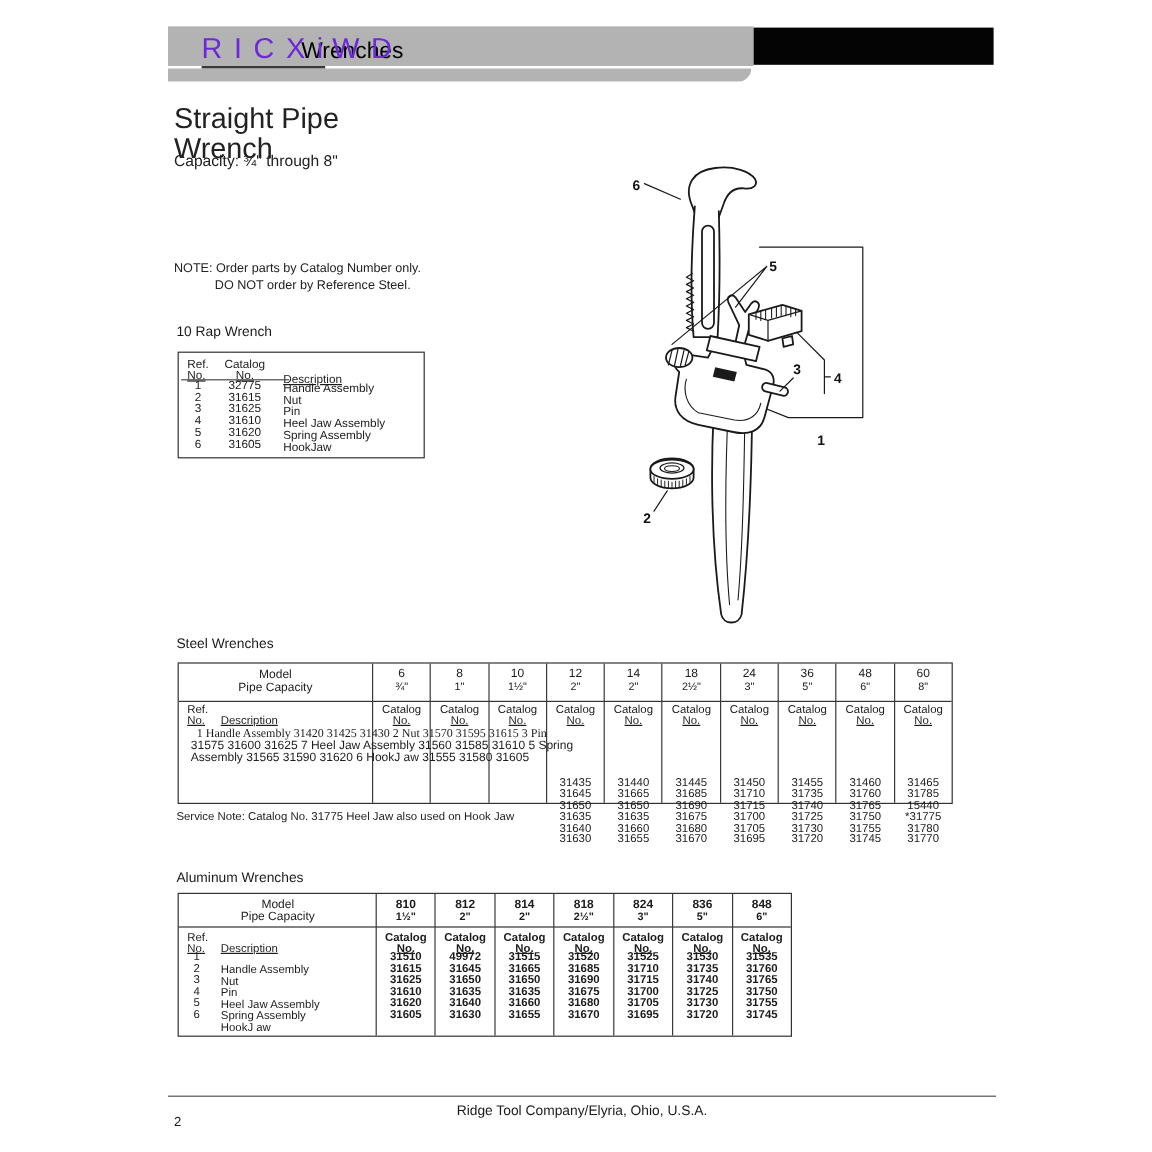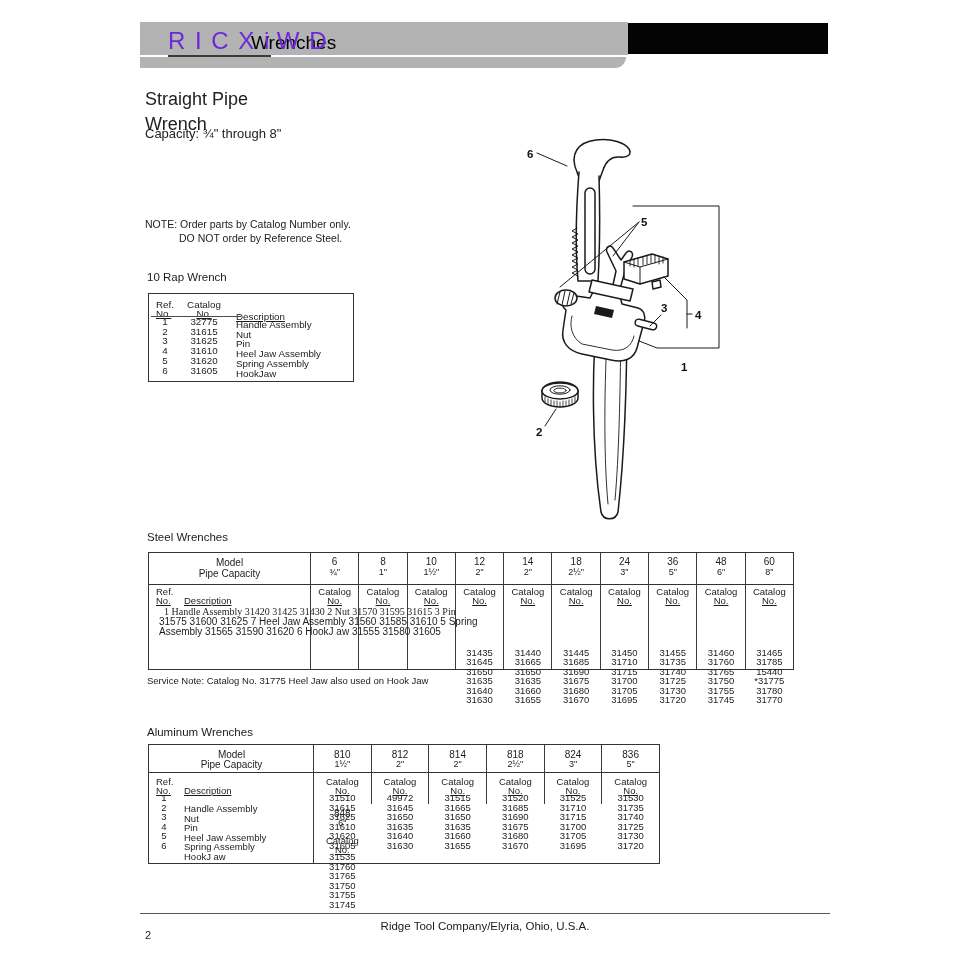--- a/index.html
+++ b/index.html
@@ -6,21 +6,21 @@
   #page{position:relative;width:960px;height:960px;background:#ffffff;overflow:hidden;
         font-family:"Liberation Sans",sans-serif;color:#1c1c1c;}
   
   .band{position:absolute;left:140px;top:22px;width:488px;height:33px;background:#b3b3b3;}
   .band2{position:absolute;left:140px;top:57px;width:486px;height:11px;background:#b3b3b3;border-radius:0 0 14px 0;}
   .blackbar{position:absolute;left:628px;top:23px;width:200px;height:31px;background:#040404;}
   .logo{position:absolute;left:168px;top:27px;font-size:24px;letter-spacing:1.5px;color:#6d28d9;z-index:2;white-space:nowrap;}
   .logo .u1{border-bottom:2px solid #3a3a3a;padding-bottom:1px;}
   .wrlabel{position:absolute;left:251px;top:32px;font-size:19px;color:#000000;z-index:1;}
   
-  .title{position:absolute;left:145px;top:87px;font-size:18px;line-height:25px;color:#222;}
+  .title{position:absolute;left:145px;top:87px;font-size:24px;line-height:25px;color:#222;}
   .subtitle{position:absolute;left:145px;top:126px;font-size:13px;color:#222;}
   .note{position:absolute;left:145px;top:217px;font-size:10.5px;line-height:14px;color:#222;}
   .note .l2{padding-left:34px;}
   .h2{position:absolute;font-size:11.5px;color:#1b1b1b;}
   
   .rap{position:absolute;left:148px;top:293px;width:204px;height:87px;border:1.2px solid #333;font-size:9.8px;}
   .rap .hd{position:absolute;}
   .u{text-decoration:underline;}
   .rap-line{position:absolute;left:2px;top:22px;width:90px;border-top:1px solid #4a4a4a;}
   .rap-refs{position:absolute;left:8px;top:23px;width:16px;text-align:center;line-height:9.7px;}
@@ -37,21 +37,21 @@
   .th-cap{position:absolute;left:0;top:15px;text-align:center;font-size:10px;}
   .steel .th-model,.steel .th-cap{width:161px;}
   .alum .th-model{width:165px;top:4px;} .alum .th-cap{width:165px;top:14px;}
   .b-ref{position:absolute;left:7px;font-size:9.5px;}
   .b-no{position:absolute;left:7px;font-size:9.5px;}
   .b-desc{position:absolute;left:35px;font-size:9.5px;}
   .steel .b-ref{top:33px;} .steel .b-no{top:42px;} .steel .b-desc{top:42px;}
   .alum .b-ref{top:31px;} .alum .b-no{top:40px;} .alum .b-desc{top:40px;}
   .colgrid{position:absolute;top:0;bottom:0;display:grid;}
   .steel .colgrid{left:161px;right:0;grid-template-columns:repeat(10,1fr);}
-  .alum .colgrid{left:164px;right:0;grid-template-columns:repeat(6,1fr);}
+  .alum .colgrid{left:164px;right:0;grid-template-columns:repeat(7,1fr);font-weight:bold;}
   .scol,.acol{position:relative;border-left:1px solid #3a3a3a;text-align:center;}
   .m{position:absolute;width:100%;font-size:10px;}
   .cap{position:absolute;width:100%;font-size:9px;}
   .cat{position:absolute;width:100%;font-size:9.5px;}
   .no{position:absolute;width:100%;font-size:9.5px;}
   .vals{position:absolute;width:100%;}
   .v{font-size:9.5px;}
   .scol .m{top:3px;} .scol .cap{top:14px;} .scol .cat{top:33px;} .scol .no{top:42px;} .scol .vals{top:52px;margin-top:43px;} .scol .v{line-height:9.4px;}
   .acol .m{top:4px;} .acol .cap{top:14px;} .acol .cat{top:31px;} .acol .no{top:40px;} .acol .vals{top:48px;} .acol .v{line-height:9.6px;}
   .flow{position:absolute;left:10px;top:54px;z-index:2;white-space:nowrap;}

